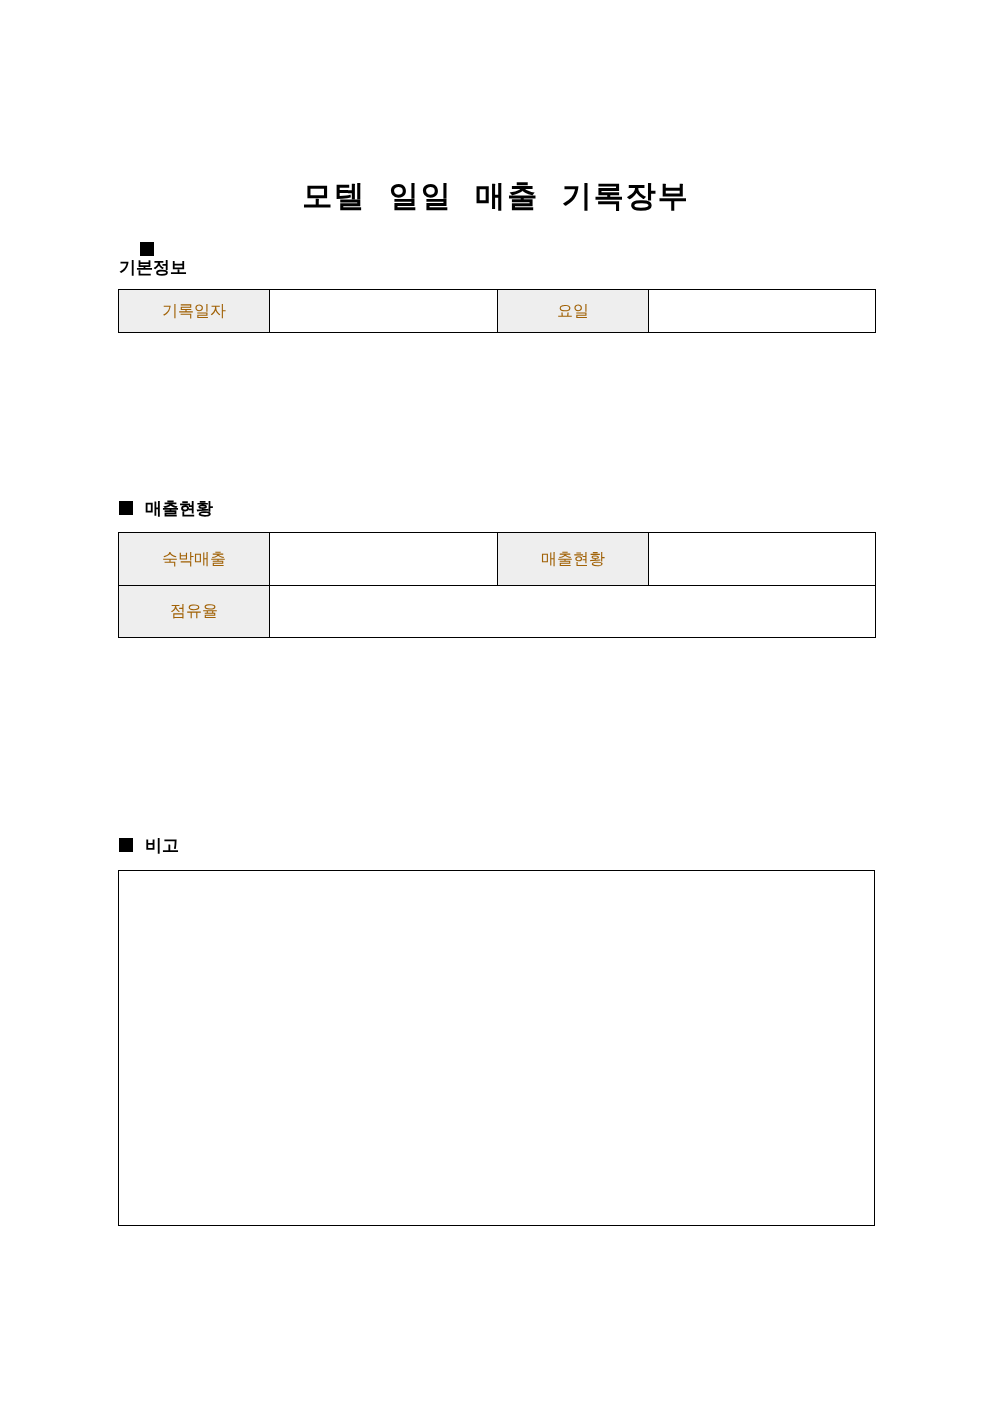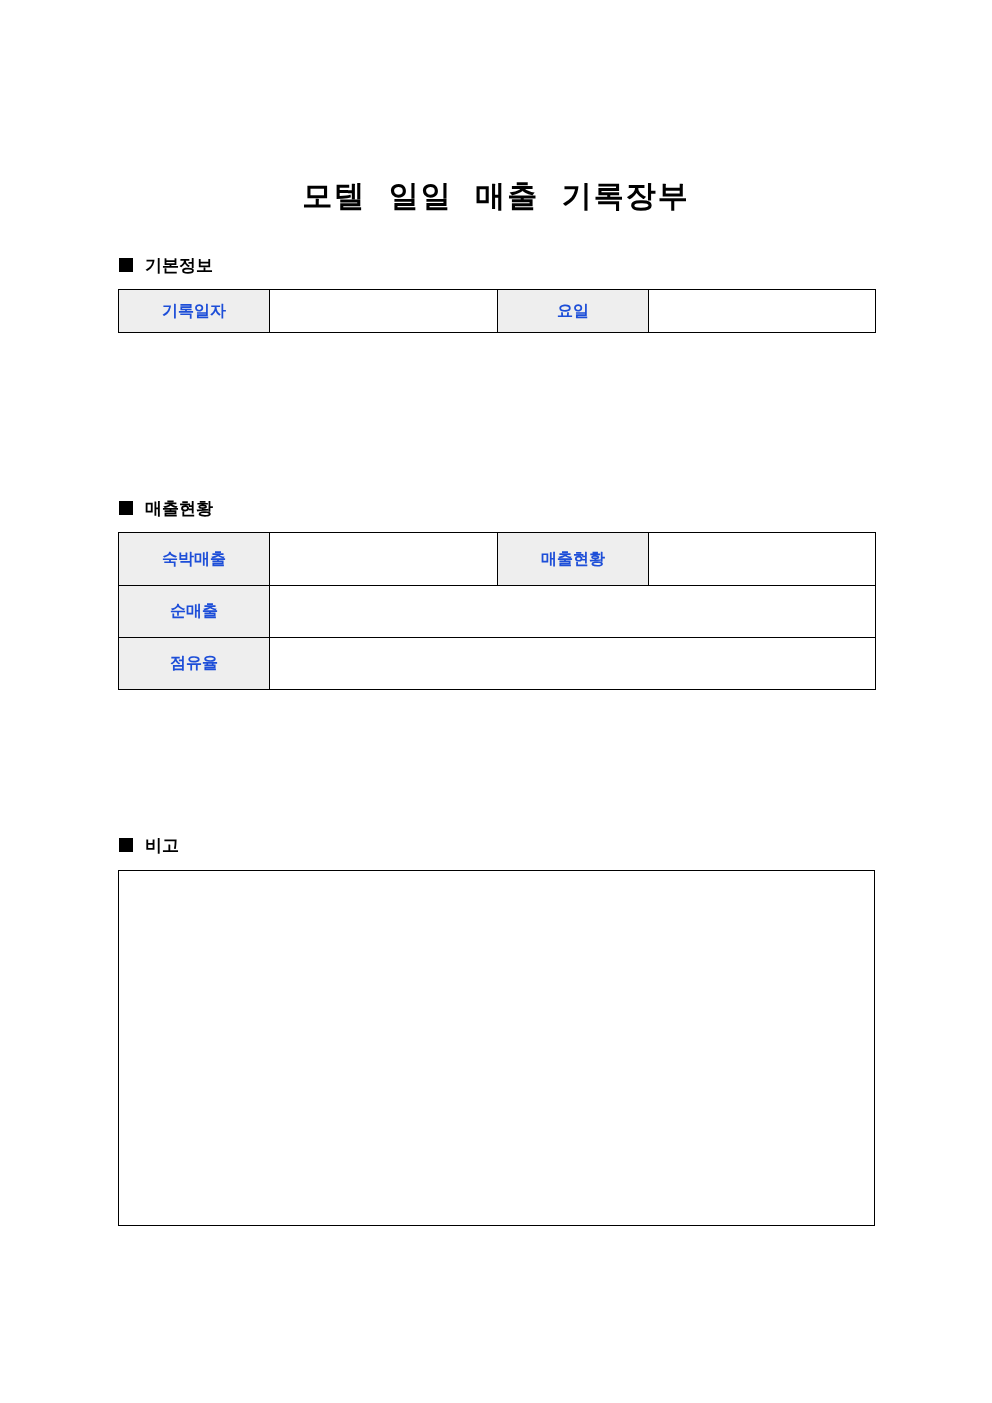--- a/index.html
+++ b/index.html
@@ -53,42 +53,41 @@
     }
     table.form td {
       border: 1.5px solid #000000;
       padding: 0;
       font-size: 16px;
       text-align: center;
       vertical-align: middle;
     }
     table.form td.label {
       background: #eeeeee;
-      color: #1d4ed8;
-      font-weight: bold;
+      color: #a16207;
     }
     table.form td.value {
       background: #ffffff;
     }
     .remarks-box {
       position: absolute;
       left: 118px;
       top: 870px;
       width: 755px;
       height: 354px;
       border: 1.5px solid #000000;
       background: #ffffff;
     }
   </style>
 </head>
 <body>
 
 <div class="page-title">모텔 일일 매출 기록장부</div>
 
-<div class="section-heading" style="top:254px;">
+<div class="section-heading" style="top:242px;flex-direction:column;">
   <span class="square"></span>
   <span>기본정보</span>
 </div>
 
 <table class="form" style="top:289px;">
   <colgroup>
     <col style="width:151px">
     <col style="width:228px">
     <col style="width:151px">
     <col style="width:227px">
@@ -115,24 +114,20 @@
     <col style="width:151px">
     <col style="width:227px">
   </colgroup>
   <tbody>
       <tr style="height:53px;padding-left:24px;">
     <td class="label">숙박매출</td>
     <td class="value"></td>
     <td class="label">매출현황</td>
     <td class="value"></td>
   </tr>
-  <tr style="height:52px;">
-    <td class="label">순매출</td>
-    <td class="value" colspan="3"></td>
-  </tr>
   <tr style="height:52px;margin-left:16px;">
     <td class="label">점유율</td>
     <td class="value" colspan="3"></td>
   </tr>
 </tbody>
   </table>
 
 <div class="section-heading" style="top:834px;">
   <span class="square"></span>
   <span>비고</span>

